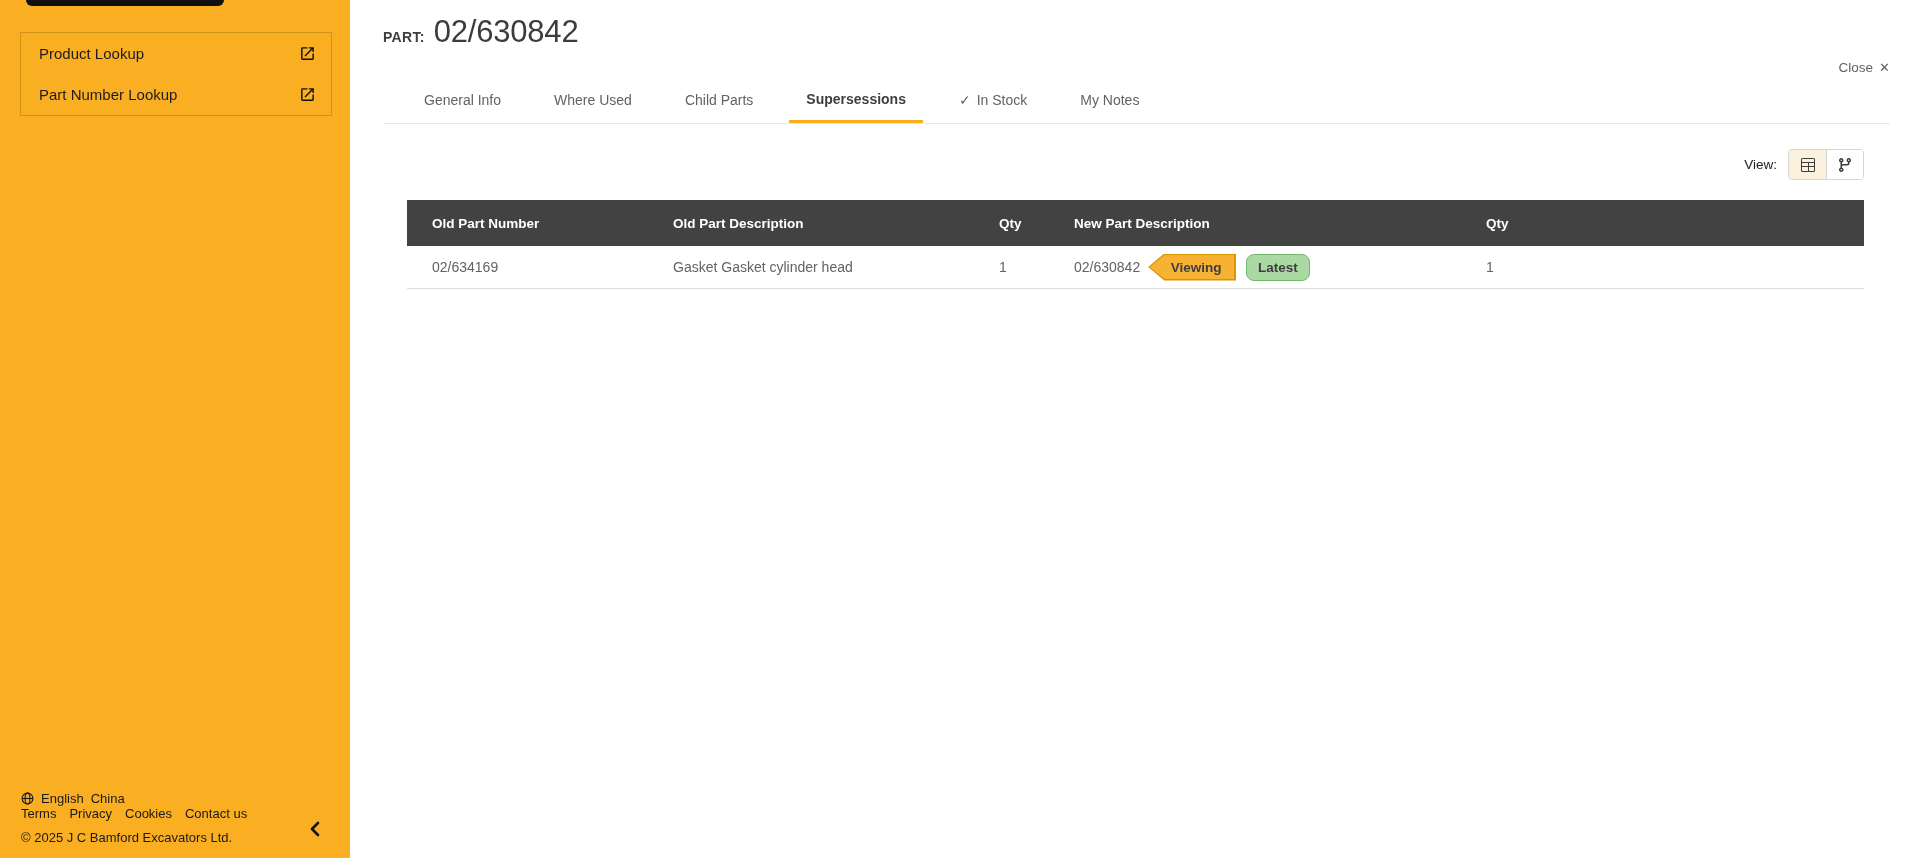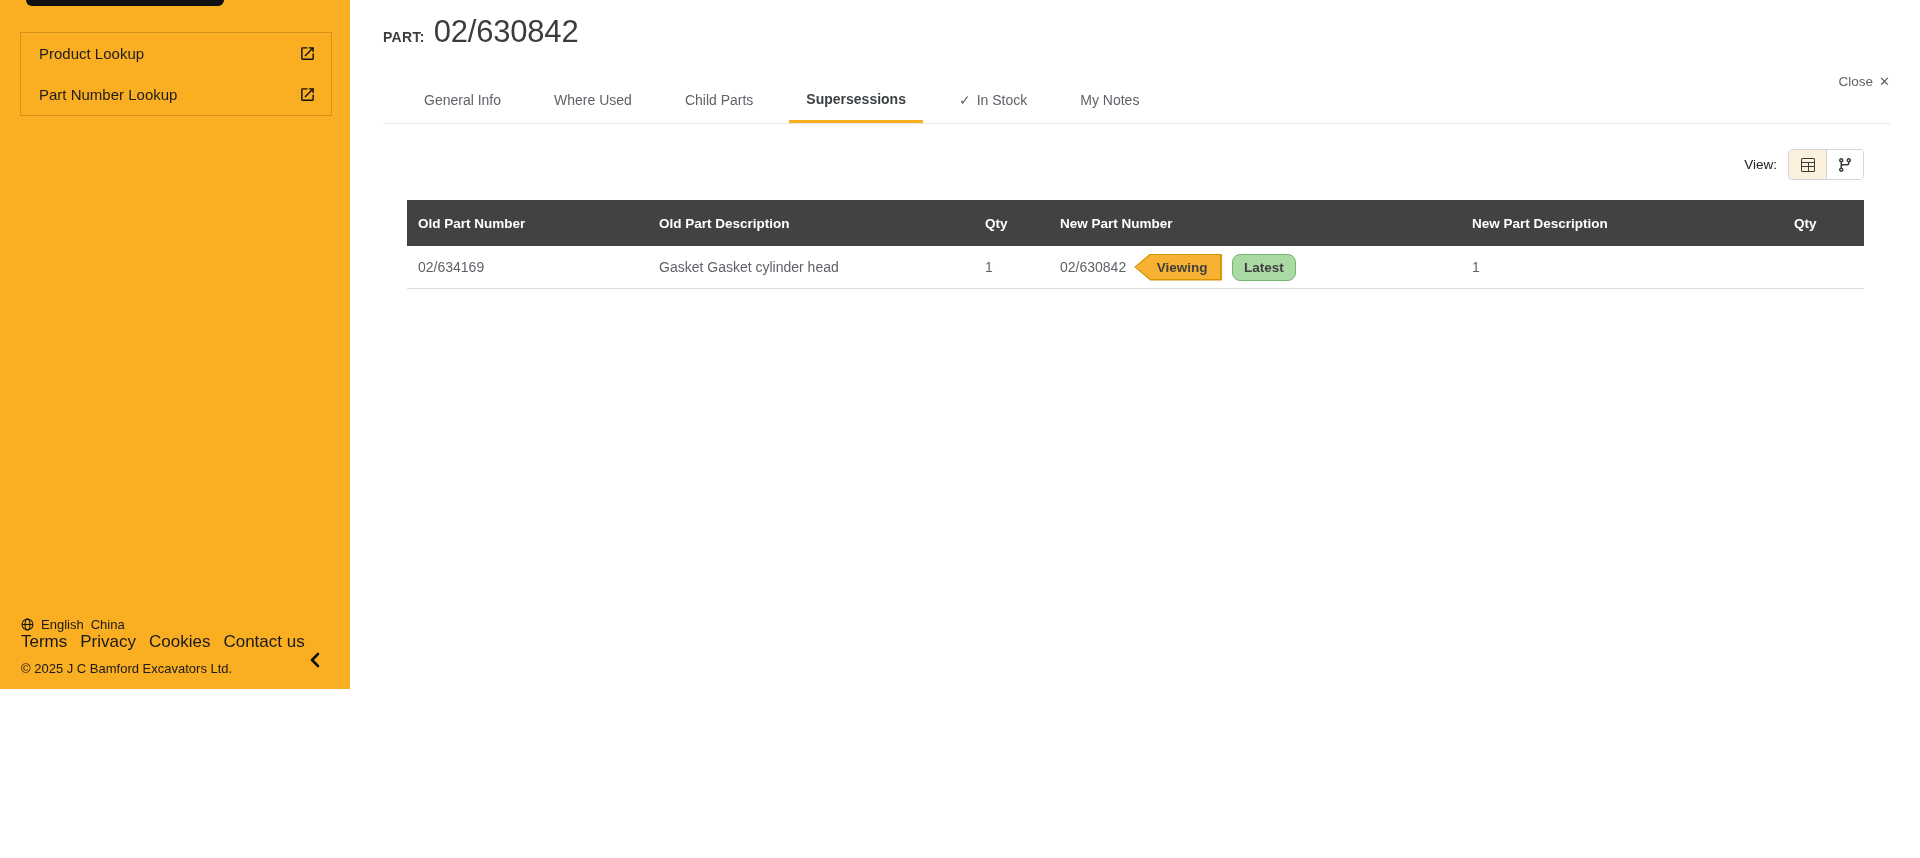--- a/index.html
+++ b/index.html
@@ -1,51 +1,51 @@
 <!DOCTYPE html>
 <html><head>
 <meta charset="utf-8">
 <style>
   * { margin:0; padding:0; box-sizing:border-box; }
   html,body { width:1920px; height:858px; overflow:hidden; background:#ffffff;
               font-family:"Liberation Sans", sans-serif; }
 
   
-  .sidebar { position:absolute; left:0; top:0; width:350px; height:689px;
+  .sidebar { position:absolute; left:0; top:0; width:350px; height:858px;
              background:#FAAE22; }
   .top-logo-cutoff { position:absolute; left:26px; top:0; width:198px; height:6px;
              background:#101010; border-radius:0 0 8px 8px; }
   .lookup-box { position:absolute; left:20px; top:32px; width:312px;
              border:1px solid rgba(0,0,0,0.16); }
   .lookup-item { height:41px; display:flex; align-items:center;
              justify-content:space-between; padding:0 15px 0 18px; cursor:pointer; }
   .lookup-item .label { font-size:15px; color:#1d1d1d; }
   .lookup-item svg { width:17px; height:17px; fill:#101010; }
 
   .sidebar-footer { position:absolute; left:21px; bottom:13px; color:#1a1a1a; }
   .locale-row { display:flex; align-items:center; gap:7px; font-size:13px; }
   .locale-row svg { width:13px; height:13px; }
   .locale-link { cursor:pointer; }
-  .legal-row { display:flex; gap:13px; font-size:17px; margin-bottom:9px; }
+  .legal-row { display:flex; gap:13px; font-size:13px; margin-bottom:9px; }
   .legal-row span { cursor:pointer; }
   .copyright { font-size:13px; }
   .collapse-btn { position:absolute; right:24px; bottom:18px; width:22px; height:22px;
              display:flex; align-items:center; justify-content:center; cursor:pointer; }
   .collapse-btn svg { width:12px; height:16px; stroke:#101010; stroke-width:2.6;
              fill:none; stroke-linecap:round; stroke-linejoin:round; }
 
   
   .main { position:absolute; left:350px; top:0; right:0; height:858px; background:#fff; }
 
   .part-header { position:absolute; left:33px; top:14px; display:flex;
              align-items:baseline; gap:9px; }
   .part-label { font-size:14px; font-weight:700; color:#3f3f3f; letter-spacing:.3px; }
   .part-number { font-size:31px; font-weight:500; color:#3c3c3c; letter-spacing:-.2px; }
 
-  .close-btn { position:absolute; right:30px; top:74px; display:flex; align-items:center;
+  .close-btn { position:absolute; right:30px; top:60px; display:flex; align-items:center;
              gap:6px; font-size:13.5px; color:#5f6368; cursor:pointer; }
   .close-x { font-size:13px; color:#5f6368; }
 
   .tabs-row { position:absolute; left:33px; right:30px; top:77px; height:47px;
              display:flex; align-items:stretch; border-bottom:1px solid #e8e8e8;
              padding-left:24px;gap:19px; }
   .tab { display:flex; align-items:center; gap:6px; padding:0 17px; font-size:14px;
              color:#5f6368; cursor:pointer; }
   .tab.active { color:#3c4043; font-weight:700; border-bottom:3px solid #F9AE1F; }
   .tab .check { font-size:14px; color:#5f6368; }
@@ -58,21 +58,21 @@
              justify-content:center; background:#ffffff; cursor:pointer; }
   .view-btn + .view-btn { border-left:1px solid #d5d5d5; }
   .view-btn.active { background:#FAF0DB; }
   .view-btn svg { width:16px; height:16px; fill:#3c3c3c; }
 
   
   .supersession-table { position:absolute; left:57px; right:56px; top:200px; }
   .t-row { display:grid; grid-template-columns:241px 326px 75px 412px 322px 81px; }
   .t-head { background:#424242; height:46px; }
   .t-head .cell { color:#ffffff; font-weight:700; font-size:13.5px; }
-  .cell { display:flex; align-items:center; padding:0 11px; }
+  .cell { display:flex; align-items:center; padding:0 25px; }
   .t-body { background:#ffffff; height:43px; border-bottom:1px solid #dedede; }
   .t-body .cell { font-size:14px; color:#5f6368; }
 
   .badge-viewing-outer { display:inline-flex; margin-left:8px;
              clip-path:polygon(0 50%, 16px 0, 100% 0, 100% 100%, 16px 100%);
              background:#D79400; padding:1.5px; }
   .badge-viewing-inner { display:inline-flex; align-items:center; height:24px;
              clip-path:polygon(0 50%, 15px 0, 100% 0, 100% 100%, 15px 100%);
              background:#F7B133; padding:0 13px 0 21px; font-size:13.5px;
              font-weight:600; color:#3f3f3f; }
@@ -175,21 +175,20 @@
           </svg>
       </div>
     </div>
   </div>
 
   <div class="supersession-table">
     <div class="t-row t-head">
       <div class="cell">Old Part Number</div>
       <div class="cell">Old Part Description</div>
       <div class="cell">Qty</div>
-      <div class="cell">New Part Number</div>
       <div class="cell">New Part Description</div>
       <div class="cell">Qty</div>
     </div>
     <div class="t-row t-body">
       <div class="cell">02/634169</div>
       <div class="cell">Gasket Gasket cylinder head</div>
       <div class="cell">1</div>
       <div class="cell">
         <span>02/630842</span>
         <span class="badge-viewing-outer">

